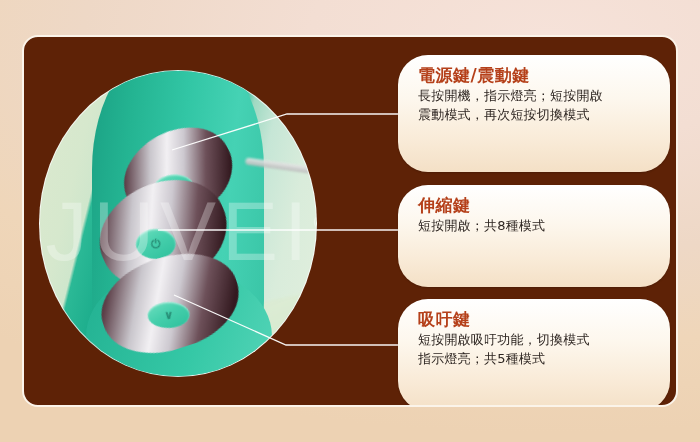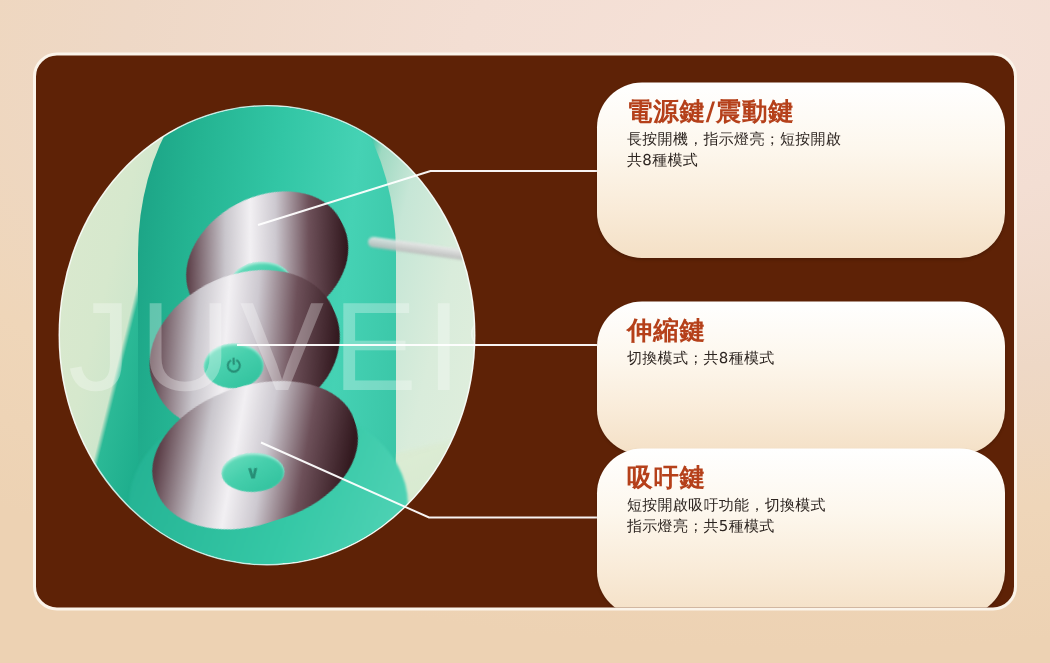--- a/index.html
+++ b/index.html
@@ -180,35 +180,35 @@
     position: absolute;
     left: 374px;
     width: 272px;
     border-radius: 30px;
     background: linear-gradient(180deg, #ffffff 0%, #fdf7ed 38%, #f9ebd8 72%, #f4e0c6 100%);
     box-sizing: border-box;
     padding: 8px 10px 16px 20px;
     box-shadow: 0 1px 2px rgba(0,0,0,0.18);
   }
   #callout-1 { top: 18px;  height: 117px; }
-  #callout-2 { top: 164px; height: 102px; }
+  #callout-2 { top: 148px; height: 102px; }
   #callout-3 { top: 262px; height: 112px; }
 
   .callout-title {
     color: #b5401a;
     font-size: 17px;
     font-weight: bold;
     line-height: 1.25;
     margin: 2px 0 1px 0;
     letter-spacing: .5px;
     font-family: "DejaVu Sans", "Liberation Sans", sans-serif;
   }
   .callout-body {
     color: #2d2521;
-    font-size: 10px;
+    font-size: 13px;
     line-height: 1.42;
     letter-spacing: .2px;
     font-family: "DejaVu Sans", "Liberation Sans", sans-serif;
   }
   .callout-body div { white-space: nowrap; }
 </style>
 </head>
 <body>
 
 <div id="page">
@@ -248,28 +248,28 @@
     <svg id="leaders" viewBox="0 0 656 372">
       <polyline points="148,113 263,77 374,77" fill="none" stroke="#ffffff" stroke-width="1.3" opacity="0.95"></polyline>
       <polyline points="134,193 262,193 374,193" fill="none" stroke="#ffffff" stroke-width="1.3" opacity="0.95"></polyline>
       <polyline points="150,258 262,308 374,308" fill="none" stroke="#ffffff" stroke-width="1.3" opacity="0.95"></polyline>
     </svg>
 
     <div class="callout" id="callout-1">
       <div class="callout-title">電源鍵/震動鍵</div>
       <div class="callout-body">
         <div>長按開機，指示燈亮；短按開啟</div>
-        <div>共8種模式</div>
+        <div>震動模式，再次短按切換模式</div>
       </div>
     </div>
 
     <div class="callout" id="callout-2">
       <div class="callout-title">伸縮鍵</div>
       <div class="callout-body">
-        <div>切換模式；共8種模式</div>
+        <div>短按開啟；共8種模式</div>
       </div>
     </div>
 
     <div class="callout" id="callout-3">
       <div class="callout-title">吸吁鍵</div>
       <div class="callout-body">
         <div>短按開啟吸吁功能，切換模式</div>
         <div>指示燈亮；共5種模式</div>
       </div>
     </div>

